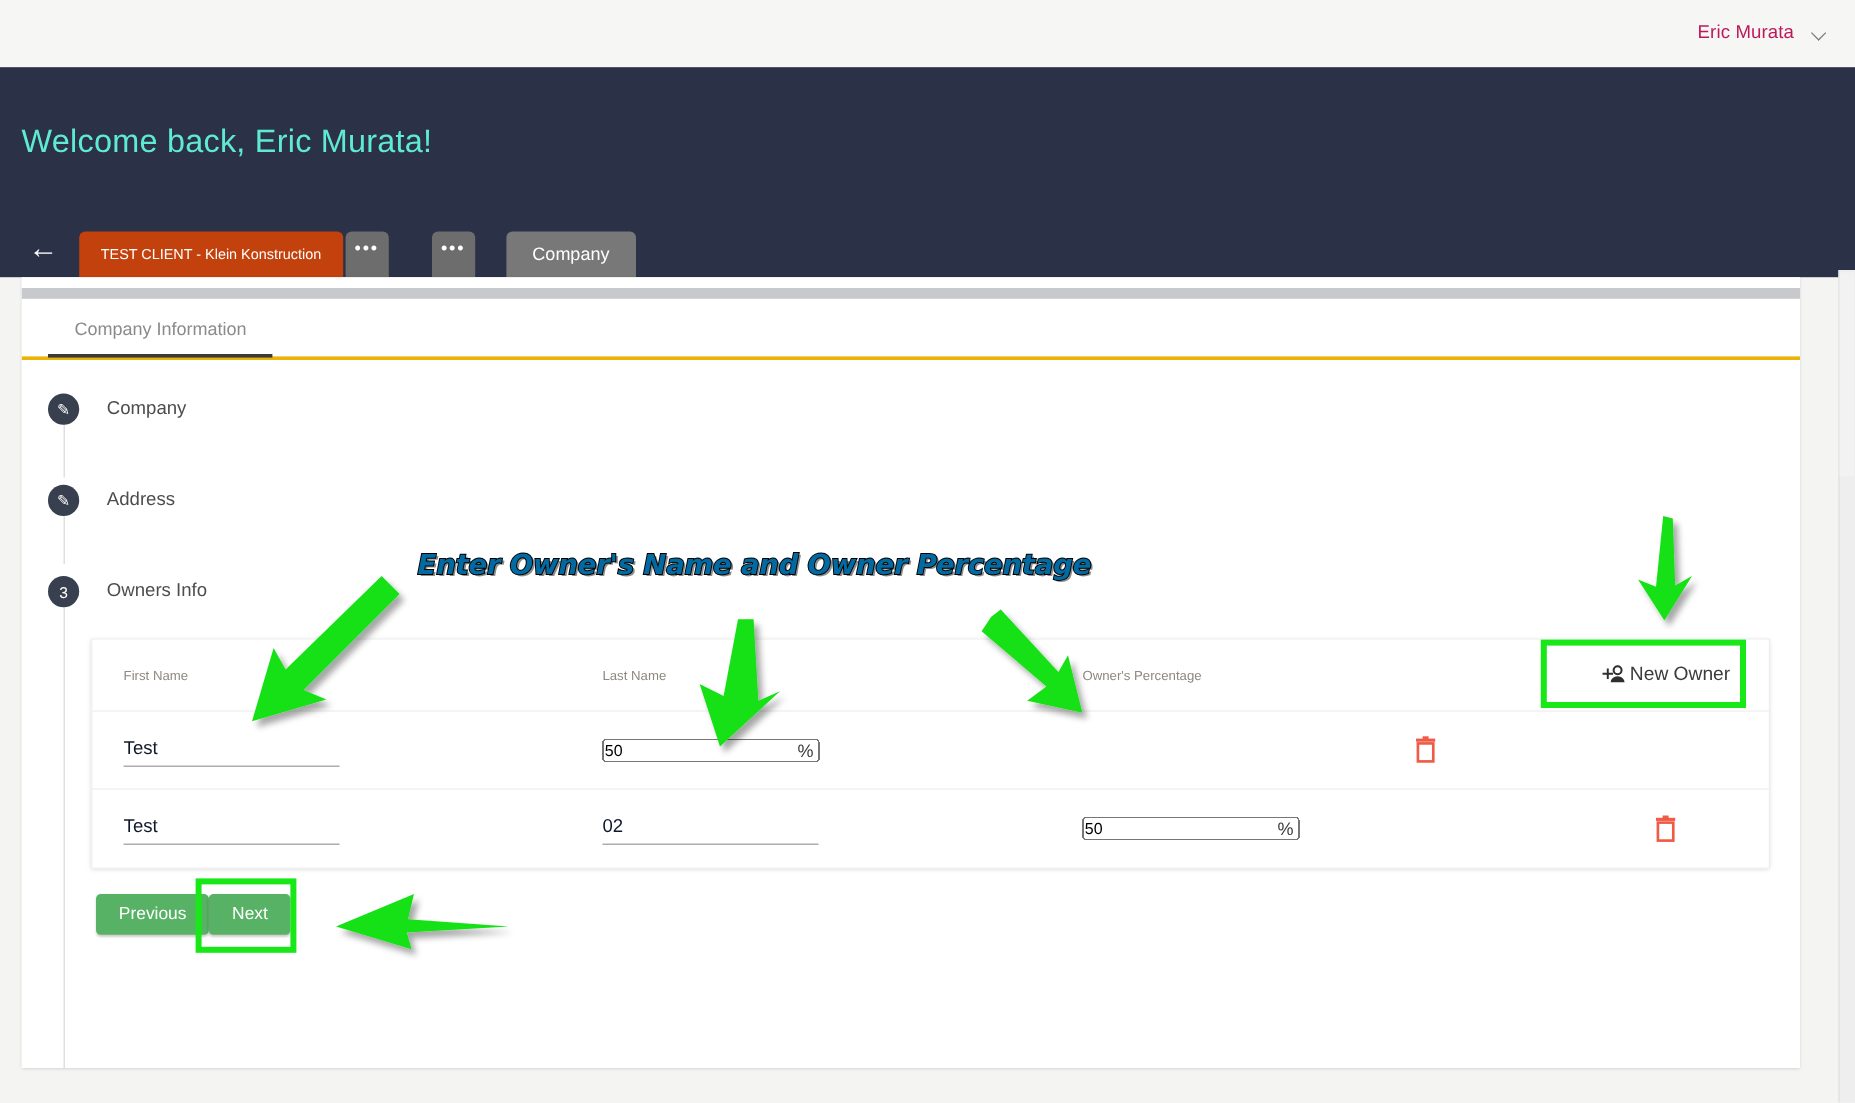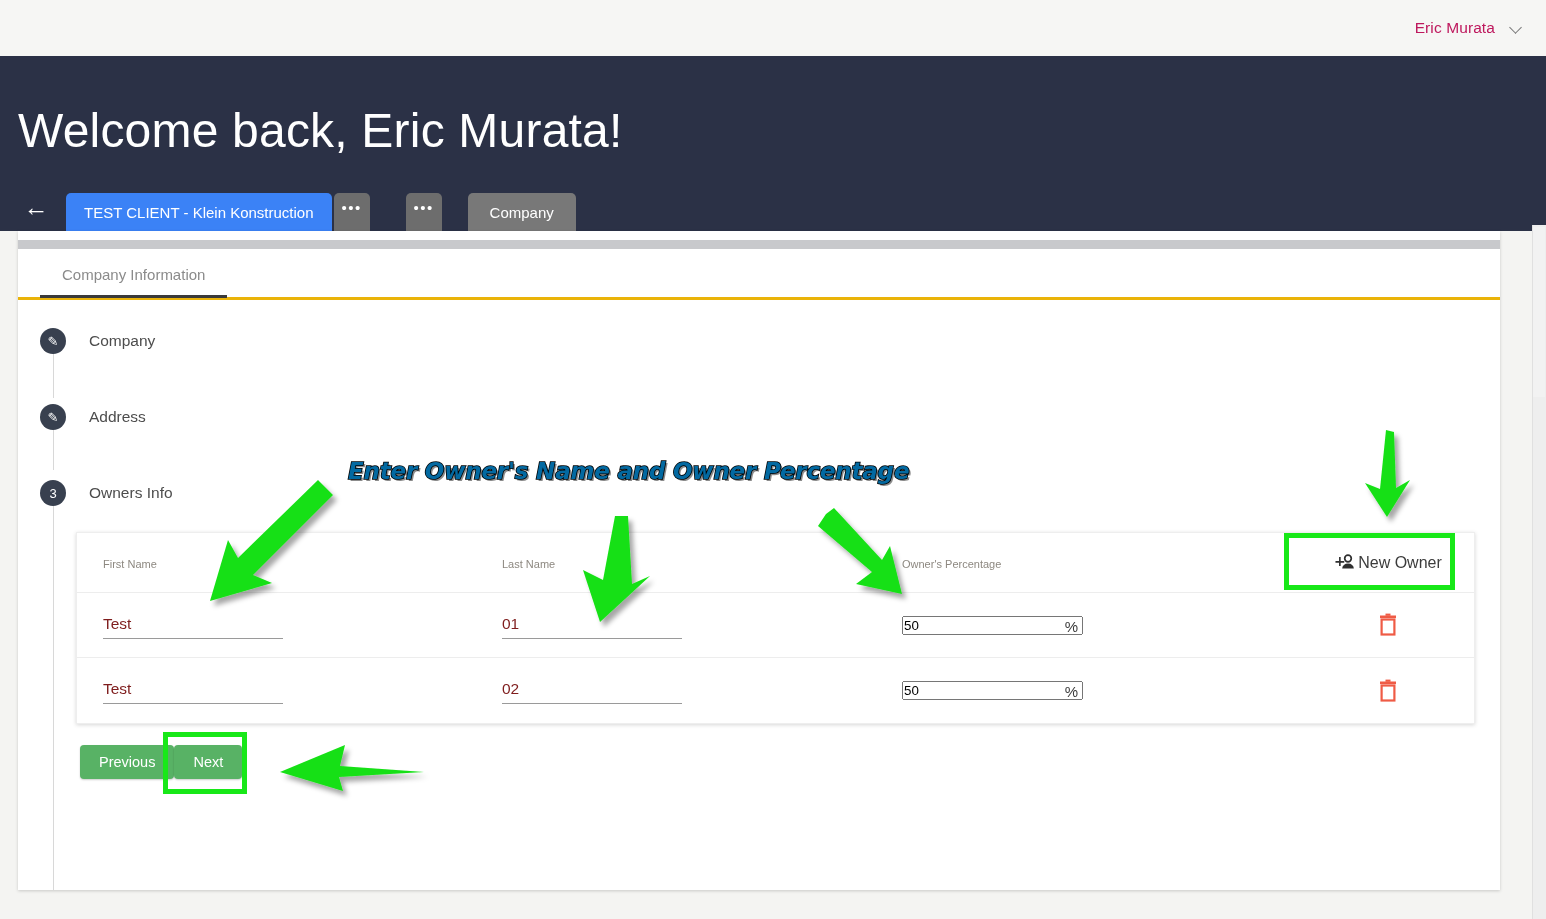--- a/index.html
+++ b/index.html
@@ -26,34 +26,34 @@
     border-bottom: 1.6px solid #777; transform: rotate(45deg);
   }
 
   
   .hero {
     position: absolute; left: 0; top: 56px; width: 1546px; height: 175px;
     background: #2b3146;
   }
   .hero-title {
     position: absolute; left: 18px; top: 47px;
-    font-size: 48px; color: #ffffff; font-weight: 400; letter-spacing: .2px;
+    font-size: 27px; color: #5eead4; font-weight: 400; letter-spacing: .2px;
   }
   .tabbar {
     position: absolute; left: 0; bottom: 0; height: 44px; width: 100%;
     display: flex; align-items: flex-end; padding-left: 14px; gap: 0;
   }
   .back-arrow {
     width: 44px; height: 44px; display: flex; align-items: center;
     justify-content: center; cursor: pointer; color: #ffffff;
     font-size: 25px; line-height: 1; margin-bottom: 2px;
   }
   .tabgroup { display: flex; align-items: flex-end; margin-left: 8px; }
   .tab {
-    background: #3b82f6; color: #ffffff; font-size: 15px;
+    background: #c2410c; color: #ffffff; font-size: 12px;
     padding: 0 18px; height: 38px; display: flex; align-items: center;
     border-radius: 5px 5px 0 0; cursor: pointer; white-space: nowrap;
   }
   .tab-dots {
     background: #6d6d6d; color: #ffffff; width: 36px; height: 38px;
     display: flex; align-items: center; justify-content: center;
     border-radius: 5px 5px 0 0; margin-left: 2px; cursor: pointer;
     font-size: 15px; letter-spacing: 1.5px; padding-bottom: 9px;
   }
   .tab-profile {
@@ -117,21 +117,21 @@
     border: none; padding: 6px 10px; font-family: "Liberation Sans", sans-serif;
   }
   .owner-row {
     display: flex; align-items: center; height: 65px;
     border-bottom: 1px solid #ededed;
   }
   .owner-row:last-child { border-bottom: none; }
   .field { position: relative; width: 180px; }
   .field input {
     width: 100%; border: none; border-bottom: 1px solid #9a9a9a;
-    font-size: 15.5px; color: #7f1d1d; padding: 3px 0 5px 0;
+    font-size: 15.5px; color: #0f172a; padding: 3px 0 5px 0;
     outline: none; background: transparent;
     font-family: "Liberation Sans", sans-serif;
   }
   .pct-wrap { position: relative; width: 180px; }
   .pct-sign {
     position: absolute; right: 4px; top: 2px; font-size: 15px; color: #3c3c3c;
   }
   .trash {
     width: 22px; height: 24px; cursor: pointer; display: block; margin: 0 auto;
   }
@@ -253,25 +253,20 @@
           </button>
         </div>
       </div>
 
       <div class="owner-row">
         <div class="col-first">
           <div class="field">
             <input type="text" value="Test" style="">
           </div>
         </div>
-        <div class="col-last">
-          <div class="field">
-            <input type="text" value="01" style="">
-          </div>
-        </div>
         <div class="col-pct">
           <div class="pct-wrap">
             <input type="text" value="50" style="">
             <span class="pct-sign">%</span>
           </div>
         </div>
         <div class="col-action">
           <svg class="trash" viewBox="0 0 22 24">
             <rect x="3" y="2.5" width="16" height="2.6" fill="#ef5b45"></rect>
             <rect x="8.5" y="0.6" width="5" height="2.2" fill="#ef5b45"></rect>

